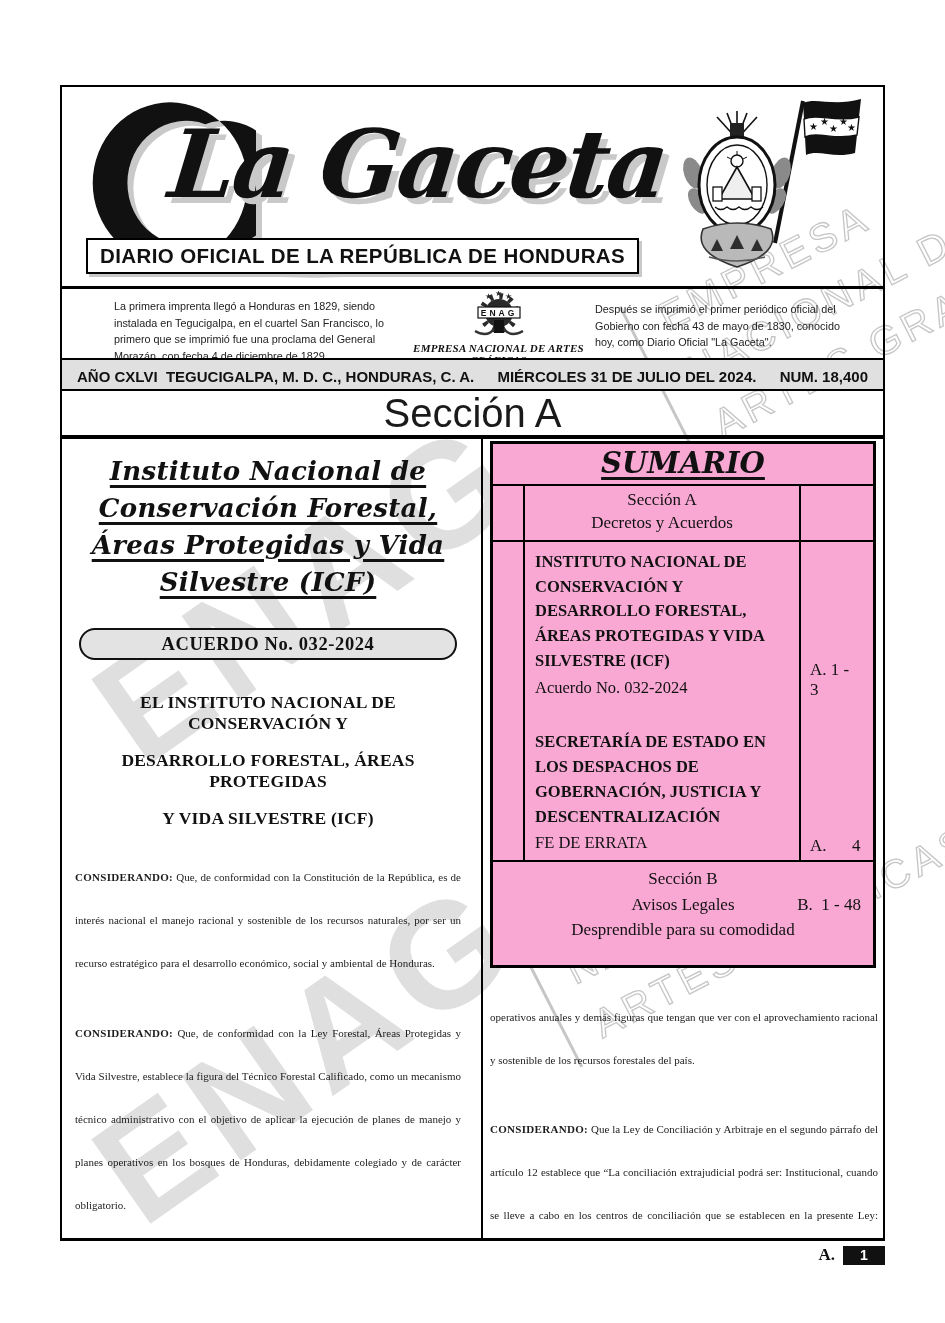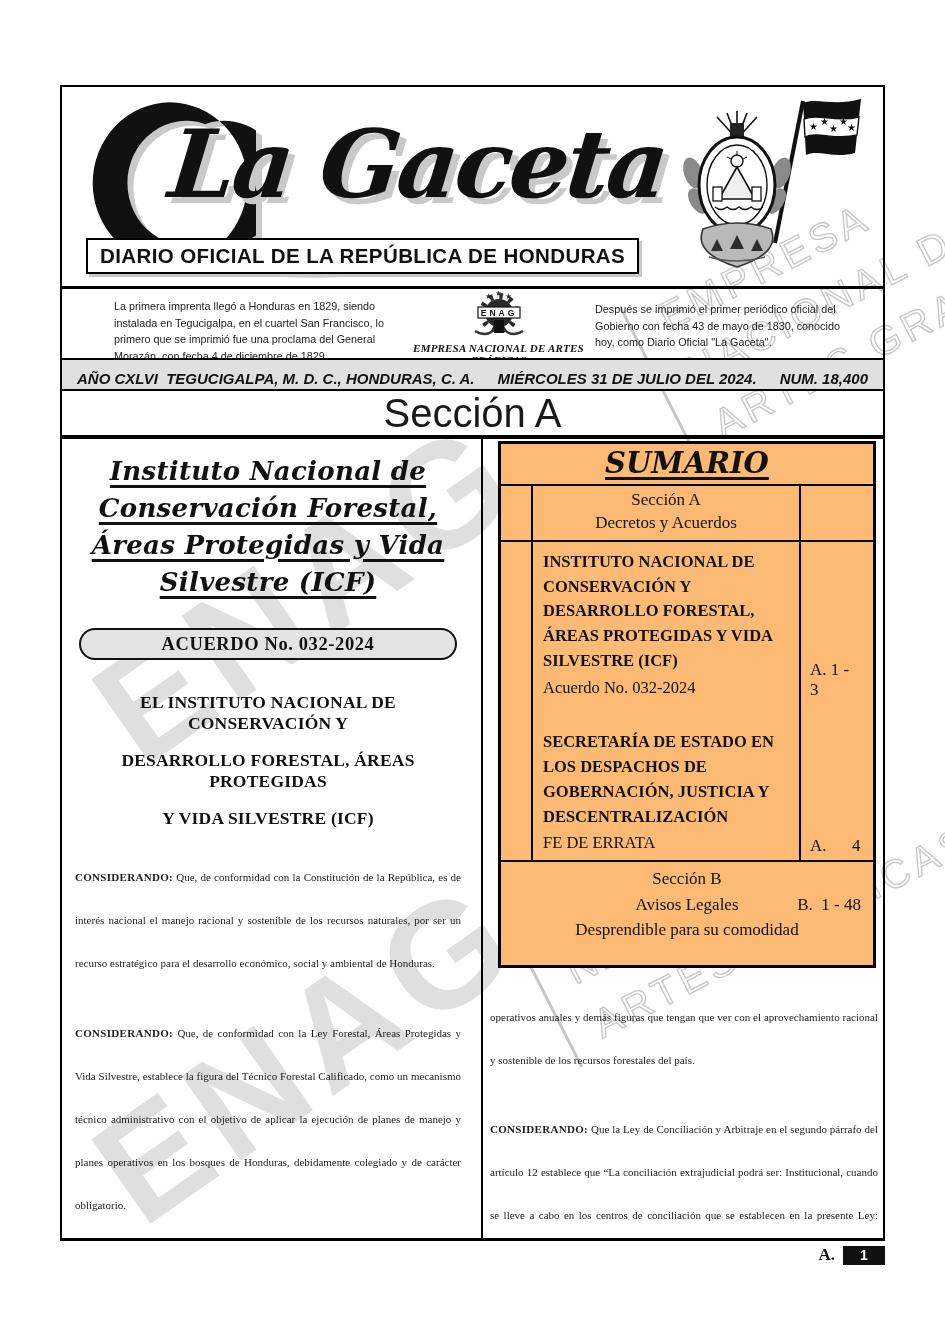--- a/index.html
+++ b/index.html
@@ -62,25 +62,24 @@
   .enag-block { flex: 1; text-align: center; margin-top: 2px; }
   .enag-name { font-family: "Liberation Serif", serif; font-weight: bold; font-style: italic;
                font-size: 11px; letter-spacing: 0.2px; margin-top: 1px; }
   .enag-abbr { font-family: "Liberation Serif", serif; font-weight: bold; font-style: italic;
                font-size: 10px; margin-top: 2px; }
 
   
   .datebar {
     height: 33px; flex: none; background: #e0e0e0;
     border-top: 2px solid #000; border-bottom: 2px solid #000;
-    display: flex; align-items: flex-start; justify-content: space-between;
-    padding: 10px 15px;
+    display: flex; align-items: flex-end; justify-content: space-between;
+    padding: 4px 15px;
     font-family: "Liberation Sans", sans-serif; font-weight: bold; font-size: 15px;
     white-space: nowrap;
-    font-style: italic;
   }
 
   
   .section-banner {
     height: 48px; flex: none; border-bottom: 4px solid #000;
     text-align: center; font-family: "Liberation Sans", sans-serif;
     font-size: 40px; line-height: 44px; color: #1a1a1a;
   }
 
   
@@ -104,21 +103,21 @@
   .subtitle-line { text-align: center; font-weight: bold; font-size: 17.5px;
                    margin-bottom: 16px; letter-spacing: 0.2px; }
 
   .body-par { font-size: 11px; line-height: 43px; text-align: justify;
               margin-top: 27px; color: #1c1c1c; }
   .body-par b { letter-spacing: 0.3px; }
   .col-right .body-par { margin-top: 26px; }
   .col-right .body-par.first { margin-top: 28px; }
 
   
-  .sumario { border: 3px solid #000; background: #fdba74; margin: 0 2px 0 8px; }
+  .sumario { border: 3px solid #000; background: #f9a8d4; margin: 0 2px 0 0; }
   .sum-title {
     text-align: center; font-family: "DejaVu Serif", serif; font-weight: bold; font-style: italic;
     font-size: 29px; padding: 2px 0 4px; border-bottom: 2px solid #000;
   }
   .sum-title span { text-decoration: underline; text-decoration-thickness: 3px; text-underline-offset: 4px; }
   .sum-grid { display: grid; grid-template-columns: 32px 1fr 74px; }
   .sum-secA { grid-column: 2; text-align: center; font-size: 17px; line-height: 1.35;
               padding: 3px 0 5px; border-bottom: 2px solid #000; }
   .gut-a { grid-column: 1; grid-row: 1; border-right: 2px solid #000; border-bottom: 2px solid #000; }
   .pag-a { grid-column: 3; grid-row: 1; border-left: 2px solid #000; border-bottom: 2px solid #000; }

